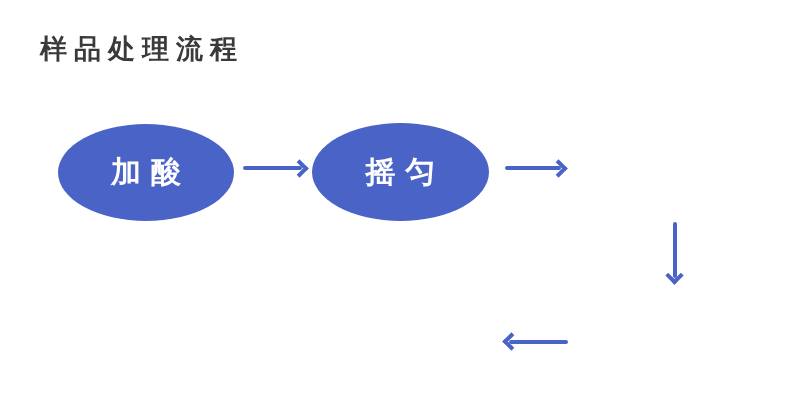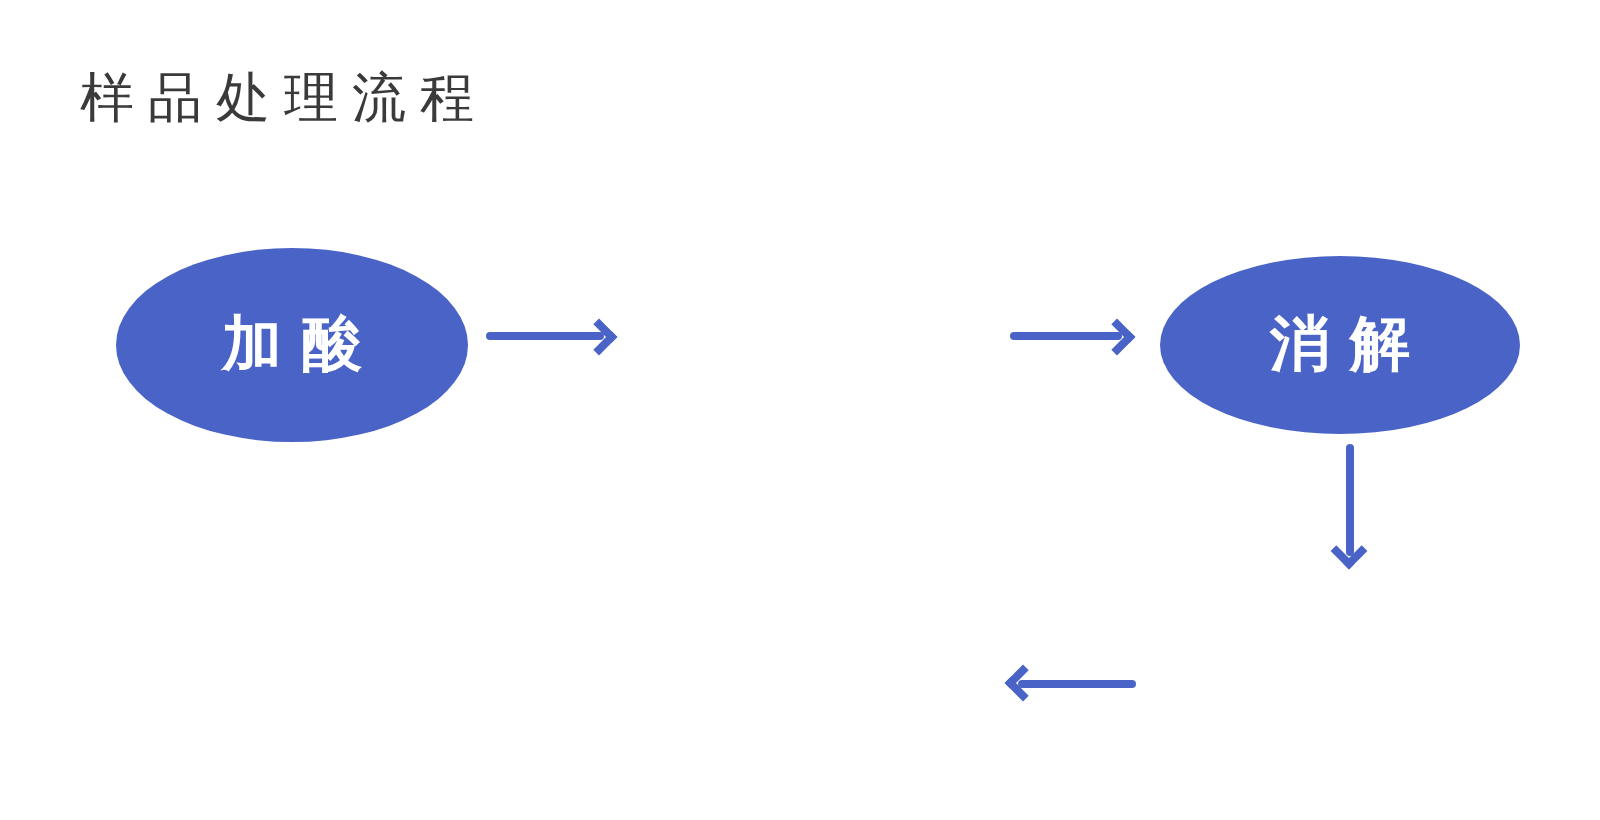--- a/index.html
+++ b/index.html
@@ -18,21 +18,21 @@
   }
   .canvas {
     position: relative;
     width: 800px; height: 410px;
     background: var(--bg);
   }
   .diagram-title {
     position: absolute;
     left: 40px; top: 31px;
     font-size: 27px;
-    font-weight: 400;
+    font-weight: 700;
     letter-spacing: 7px;
     color: var(--title-text);
     white-space: nowrap;
   }
   .node {
     position: absolute;
     background: var(--node-fill);
     border-radius: 50%;
     display: flex;
     align-items: center;
@@ -89,29 +89,29 @@
 
   <div class="node node-1">
     <span class="node-label">加酸</span>
   </div>
 
   <div class="arrow arrow-1">
     <span class="shaft"></span>
     <span class="head"></span>
   </div>
 
+  <div class="node node-2">
+    <span class="node-label">摇匀</span>
+  </div>
 
   <div class="arrow arrow-2">
     <span class="shaft"></span>
     <span class="head"></span>
   </div>
 
-  <div class="node node-3">
-    <span class="node-label">消解</span>
-  </div>
 
   <div class="arrow arrow-3">
     <span class="shaft"></span>
     <span class="head"></span>
   </div>
 
 
   <div class="arrow arrow-4">
     <span class="shaft"></span>
     <span class="head"></span>

